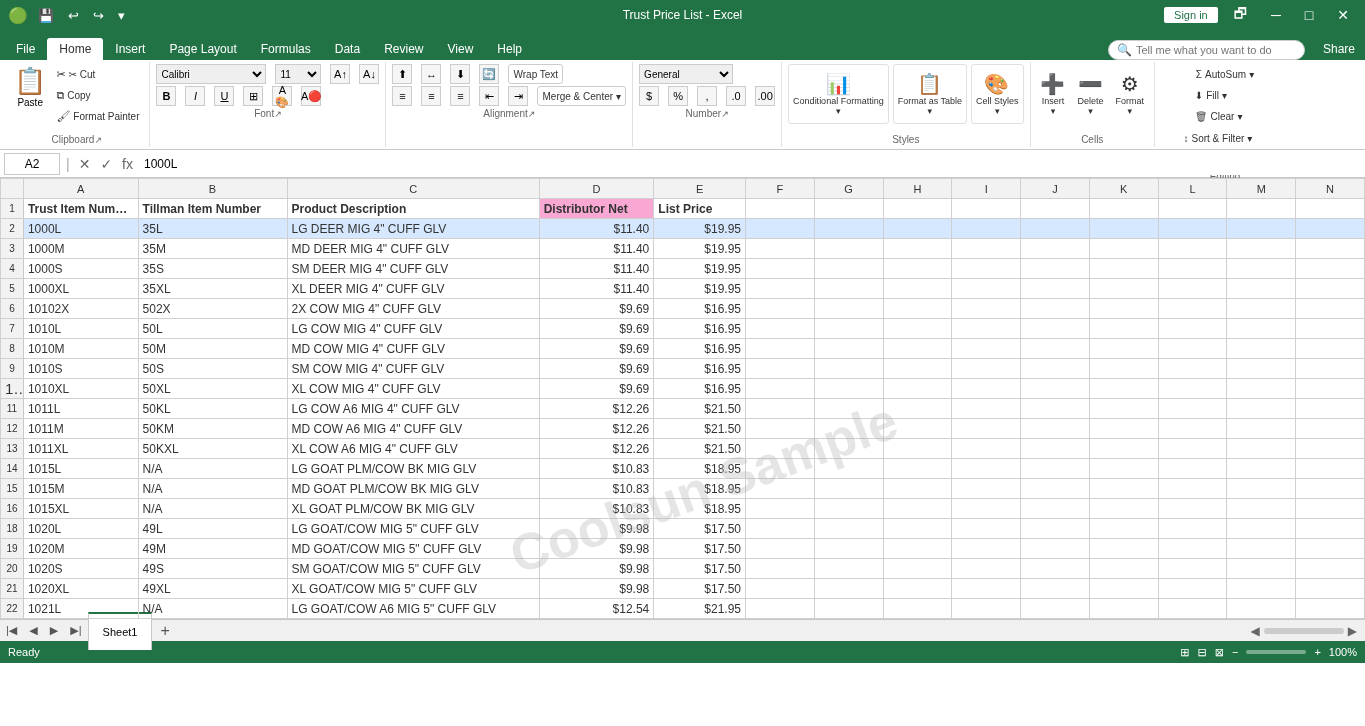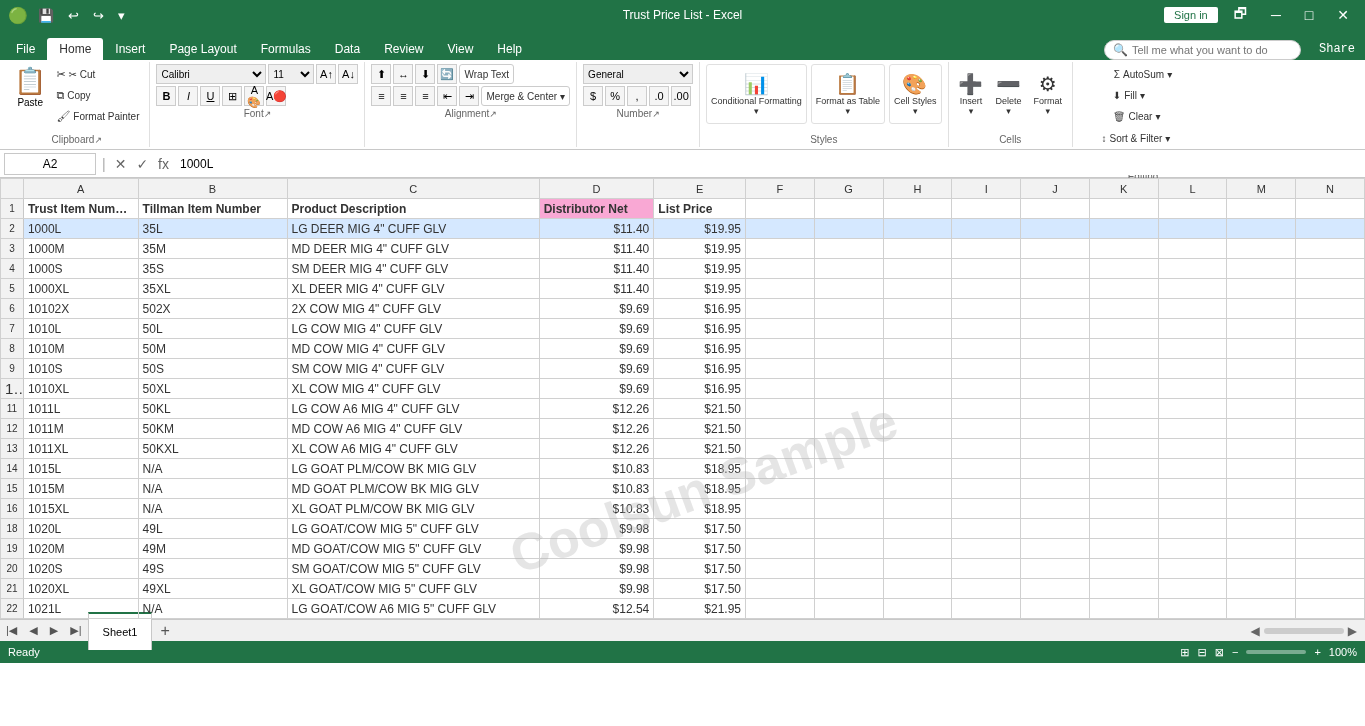--- a/index.html
+++ b/index.html
@@ -113,21 +113,21 @@
     .formula-bar {
       height: 28px;
       background: #fff;
       border-bottom: 1px solid #c8c8c8;
       display: flex;
       align-items: center;
       gap: 4px;
       padding: 0 4px;
     }
     .cell-ref {
-      width: 92px;
+      width: 56px;
       border: 1px solid #c8c8c8;
       height: 22px;
       padding: 0 4px;
       font-size: 12px;
       text-align: center;
     }
     .formula-bar-sep { color: #aaa; font-size: 14px; padding: 0 2px; }
     .formula-bar-btns { display: flex; gap: 4px; color: #666; font-size: 14px; }
     .formula-bar-btn { cursor: pointer; padding: 0 3px; }
     .formula-input {
@@ -249,21 +249,21 @@
       width: 160px;
       color: #555;
     }
     .num-format-select {
       width: 100px;
       height: 20px;
       font-size: 10px;
       border: 1px solid #ccc;
     }
 
-    .font-row { display: flex; align-items: center; gap: 2px; }
+    .font-row { display: flex; align-items: center; gap: 9px; }
     .font-select { width: 110px; height: 20px; font-size: 10px; border: 1px solid #ccc; }
     .font-size-select { width: 46px; height: 20px; font-size: 10px; border: 1px solid #ccc; }
 
     .format-btn { 
       width: 20px; height: 20px; 
       border: 1px solid #ccc; 
       background: #f5f5f5; 
       cursor: pointer; 
       font-size: 11px; 
       display: flex; align-items: center; justify-content: center;
@@ -298,21 +298,21 @@
   <div class="ribbon-tab">Formulas</div>
   <div class="ribbon-tab">Data</div>
   <div class="ribbon-tab">Review</div>
   <div class="ribbon-tab">View</div>
   <div class="ribbon-tab">Help</div>
   <div style="flex:1;"></div>
   <div class="tell-me">
     <span>🔍</span>
     <input class="tell-me-input" type="text" placeholder="Tell me what you want to do" style="">
   </div>
-  <span style="color:white;font-size:12px;padding:4px 10px;cursor:pointer;font-family:Liberation Mono, monospace;">Share</span>
+  <span style="color:white;font-size:12px;padding:4px 10px;cursor:pointer;">Share</span>
 </div>
 
 <div class="ribbon">
 
   <div class="ribbon-group" style="min-width:90px;">
     <div class="ribbon-group-content" style="flex-direction:row;gap:2px;">
       <div style="display:flex;flex-direction:column;align-items:center;cursor:pointer;padding:2px 4px;">
         <span style="font-size:26px;color:#217346;">📋</span>
         <span style="font-size:10px;">Paste</span>
       </div>
@@ -387,21 +387,21 @@
       </div>
     </div>
     <div class="ribbon-group-label">
       <span>Alignment</span>
       <span style="font-size:9px;cursor:pointer;">↗</span>
     </div>
   </div>
 
   <div class="ribbon-group" style="min-width:110px;">
     <div style="display:flex;flex-direction:column;gap:2px;width:100%;">
-      <select class="num-format-select" style="width:110px;">
+      <select class="num-format-select" style="width:94px;">
         <option>General</option>
       </select>
       <div class="font-row">
         <button class="format-btn">$</button>
         <button class="format-btn">%</button>
         <button class="format-btn">,</button>
         <button class="format-btn">.0</button>
         <button class="format-btn">.00</button>
       </div>
     </div>

